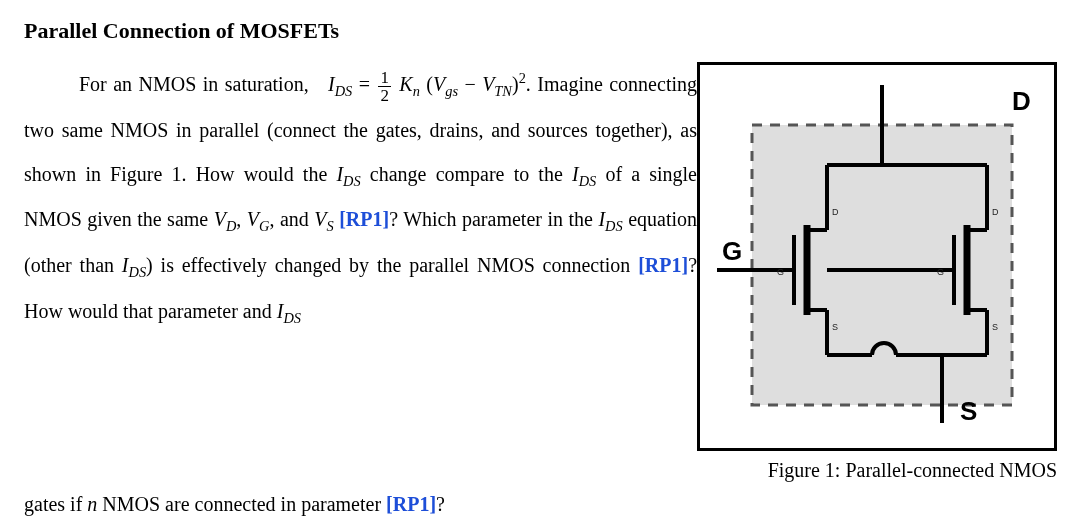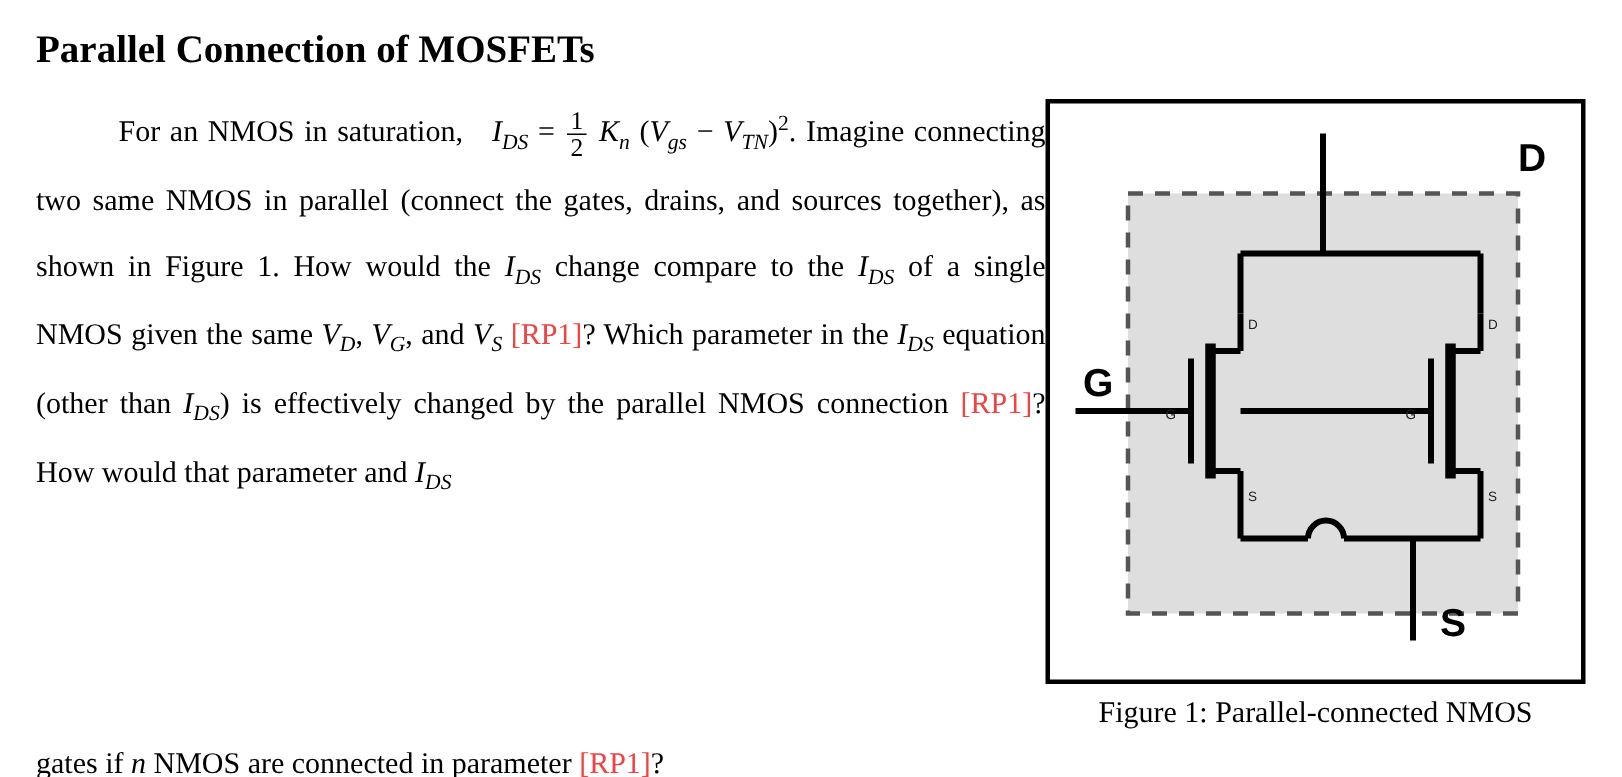--- a/index.html
+++ b/index.html
@@ -7,21 +7,21 @@
       margin: 0;
       padding: 18px 24px;
       font-family: Georgia, 'Times New Roman', serif;
       font-size: 20px;
       color: #000;
       width: 1081px;
       background: #fff;
     }
     .title {
       font-weight: bold;
-      font-size: 26px;
+      font-size: 22px;
       margin-bottom: 18px;
     }
     .main-row {
       display: flex;
       align-items: flex-start;
     }
     .text-col {
       flex: 1;
       line-height: 2.2;
       text-align: justify;
@@ -34,30 +34,30 @@
       width: 360px;
       flex-shrink: 0;
     }
     .fig-box {
       border: 3px solid #000;
       padding: 10px 12px 18px 12px;
       position: relative;
       background: #fff;
     }
     .fig-caption {
-      text-align: center;
+      text-align: right;
       font-size: 20px;
       margin-top: 8px;
     }
     .continue {
       line-height: 2.2;
       text-align: justify;
       margin-top: 0;
     }
-    .rp { color: #ef4444; font-weight: normal; }
+    .rp { color: #1d4ed8; font-weight: bold; }
     sub { font-size: 0.72em; vertical-align: sub; font-style: italic; }
     .var { font-style: italic; }
     .frac {
       display: inline-block;
       vertical-align: middle;
       text-align: center;
       font-size: 0.85em;
       line-height: 1;
       margin: 0 2px;
     }

